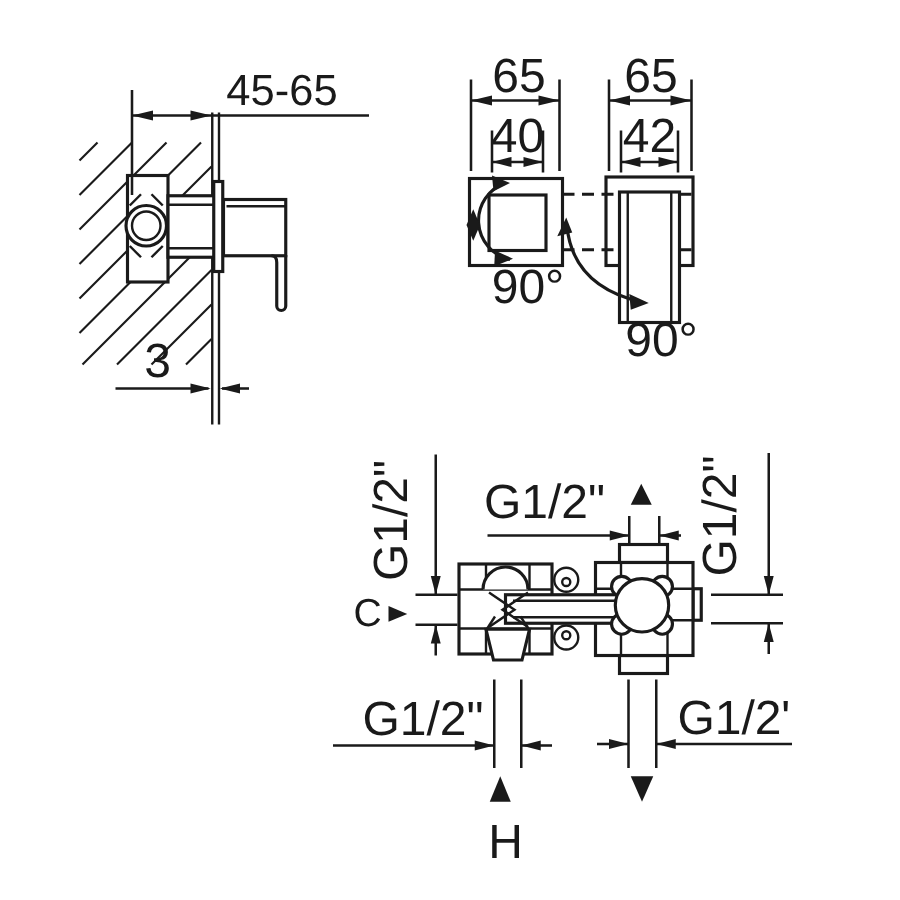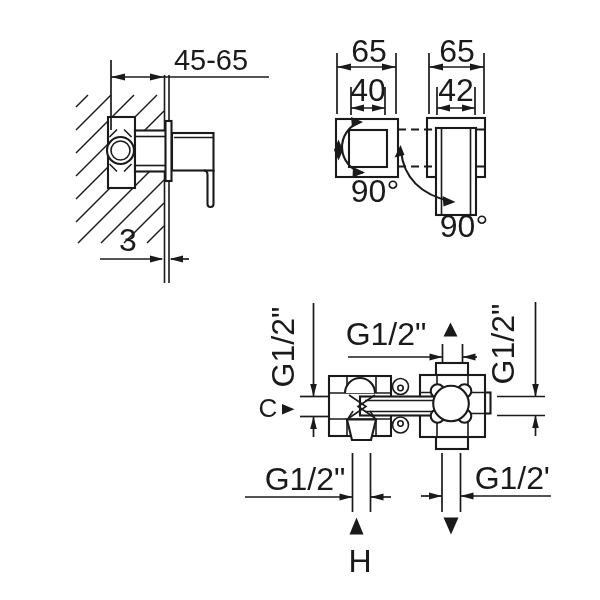--- a/index.html
+++ b/index.html
@@ -1,16 +1,16 @@
 <!DOCTYPE html>
 <html><head>
 <meta charset="utf-8">
 <style>
   html,body{margin:0;padding:0;background:#ffffff;}
-  .stage{width:528px;height:600px;background:#ffffff;position:relative;overflow:hidden;margin-left:23px;}
+  .stage{width:528px;height:600px;background:#ffffff;position:relative;overflow:hidden;}
   svg{display:block;}
   text{font-family:"Liberation Sans","DejaVu Sans",sans-serif;fill:#1a1a1a;}
   .dim-txt{font-size:32px;}
   .dim-txt-sm{font-size:29px;}
   .dim-txt-c{font-size:26px;}
   .ln{stroke:#1a1a1a;stroke-width:2.1;fill:none;}
   .ln-thin{stroke:#1a1a1a;stroke-width:1.6;fill:none;}
   .ln-dim{stroke:#1a1a1a;stroke-width:1.7;fill:none;}
   .ln-hatch{stroke:#1a1a1a;stroke-width:1.4;fill:none;}
   .wfill{fill:#ffffff;}

